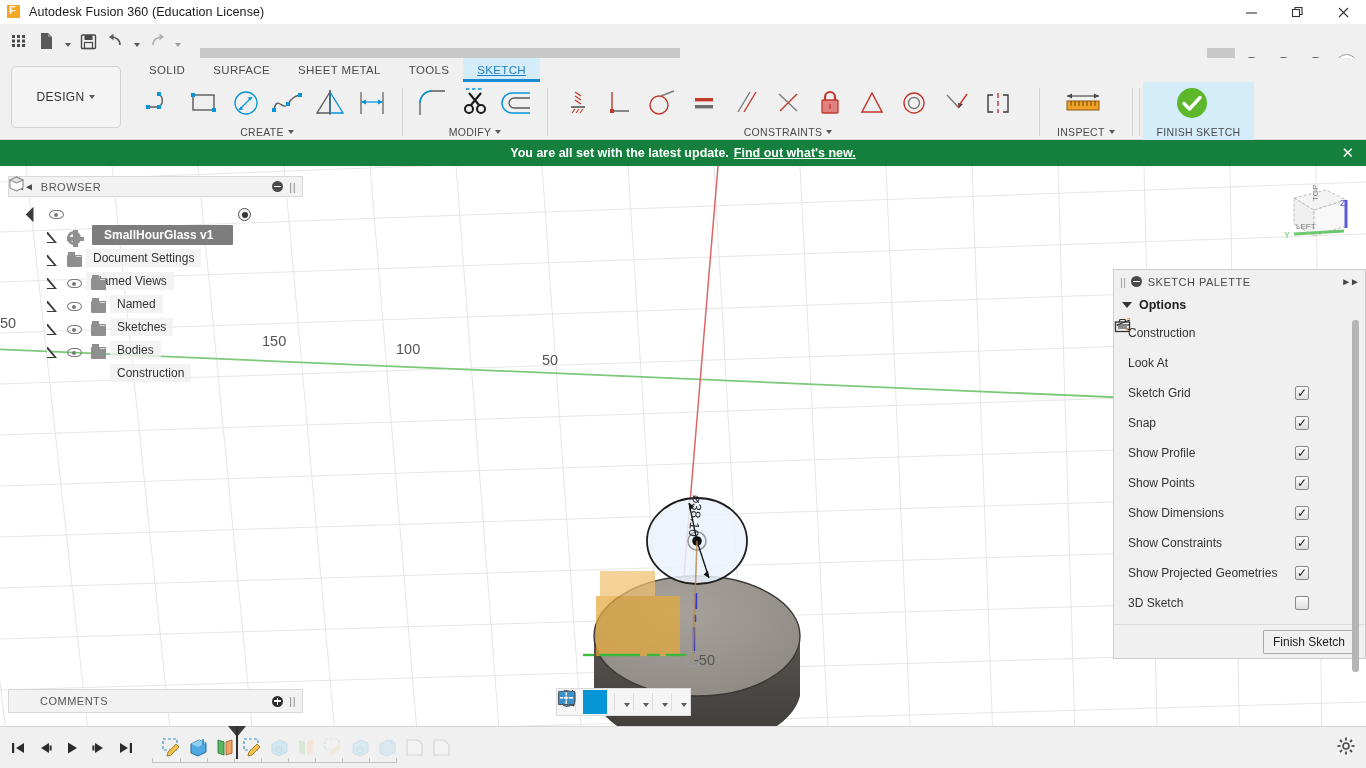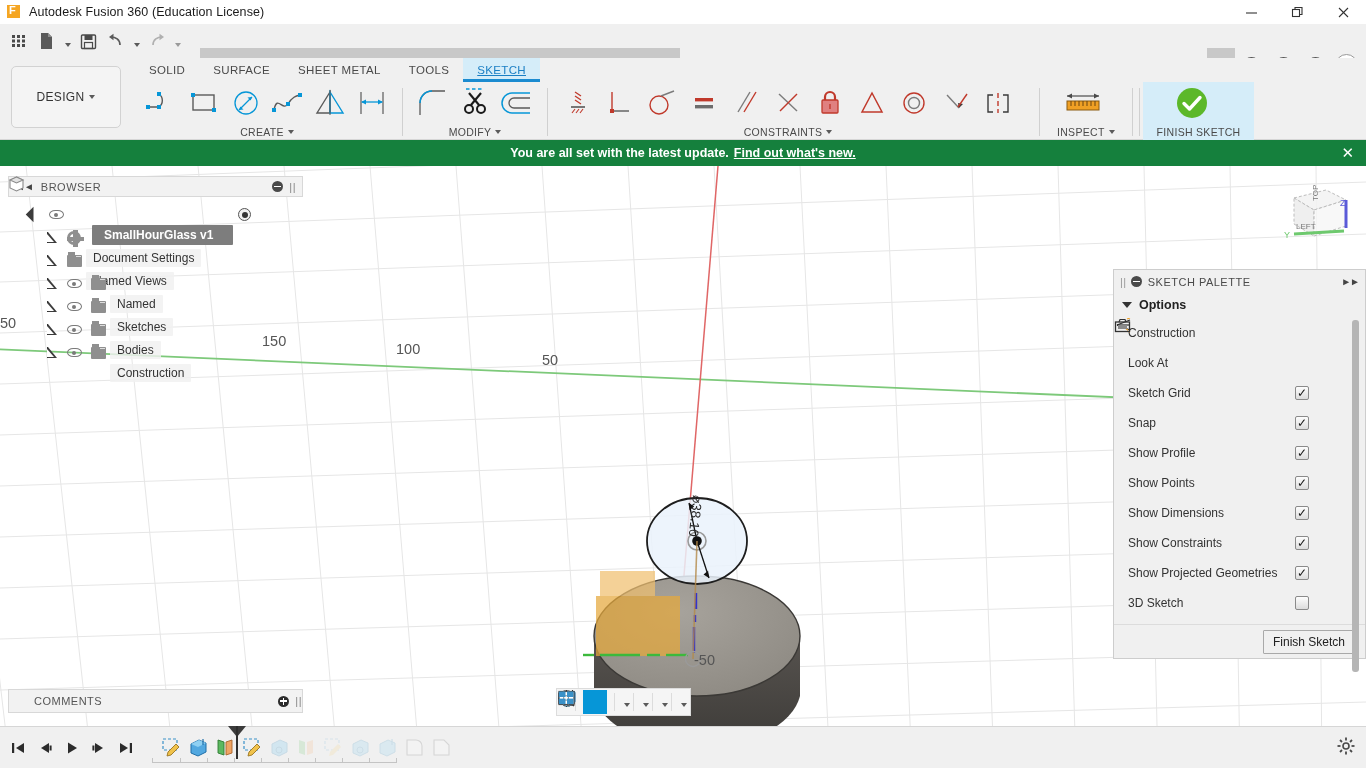--- a/index.html
+++ b/index.html
@@ -216,21 +216,21 @@
     width: 13px; height: 13px; border-radius: 50%; border: 1.5px solid #555;
     display: flex; align-items: center; justify-content: center; margin-left: 5px;
     background: #f0f0f0;
   }
   .radio-dot::after { content:""; width:6px;height:6px;border-radius:50%;background:#333; }
 
   
   .comments {
     position: absolute; left: 8px; top: 523px; width: 295px; height: 24px;
     background: #f2f2f2; border: 1px solid #d8d8d8;
-    display: flex; align-items: center; padding: 0 0;
+    display: flex; align-items: center; padding: 0 6px;
     font-size: 11px; color: #555; letter-spacing: .5px;
   }
   .comments .lbl { margin-left: 25px; }
   .dot-plus {
     width: 11px; height: 11px; border-radius: 50%; background: #2c2c2c; position: relative;
   }
   .dot-plus::after{ content:""; position:absolute; left:2px; top:4.8px; width:7px; height:1.4px; background:#fff; }
   .dot-plus::before{ content:""; position:absolute; left:4.8px; top:2px; width:1.4px; height:7px; background:#fff; }
 
   

